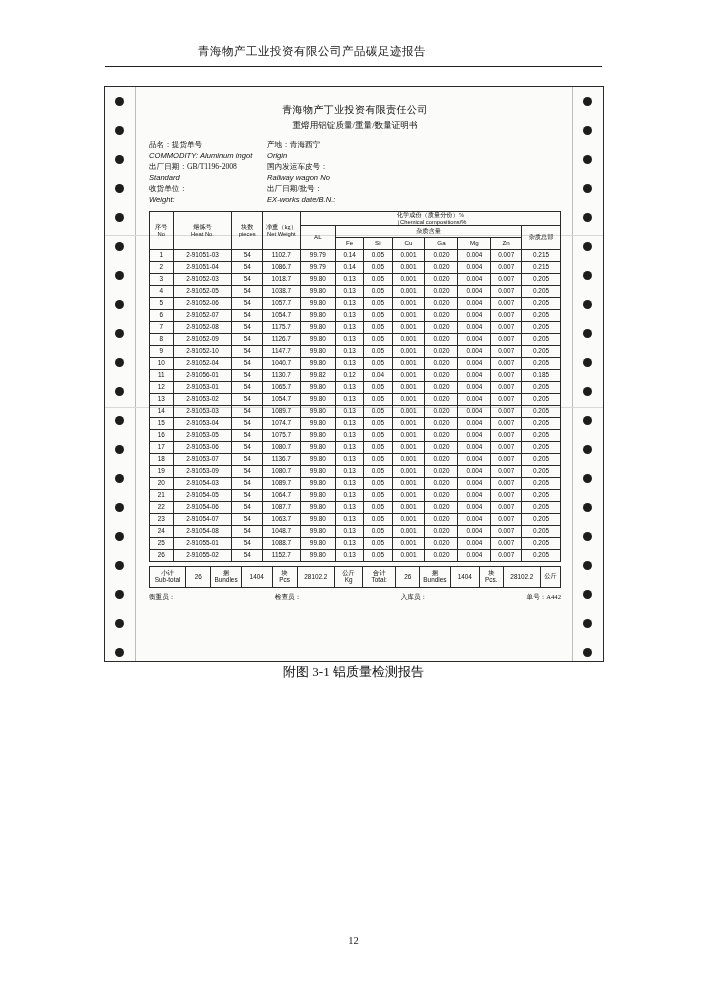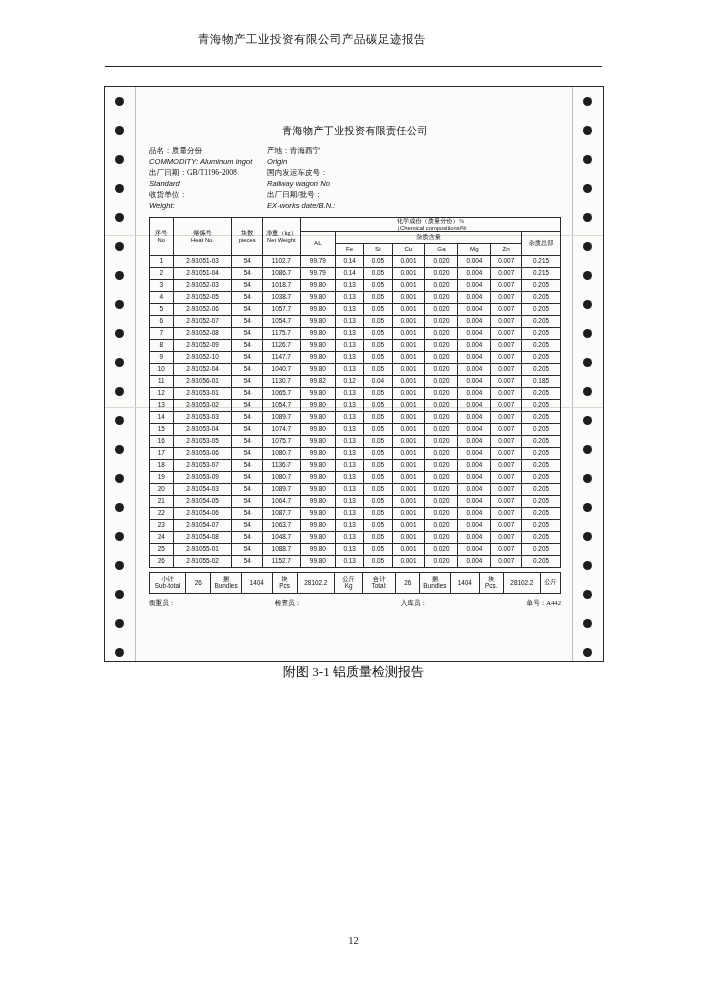--- a/index.html
+++ b/index.html
@@ -16,21 +16,21 @@
     overflow: hidden;
   }
   .page {
     position: absolute;
     inset: 0;
     background: #fff;
   }
   
   .doc-header {
     position: absolute;
-    top: 32px;
+    top: 44px;
     left: 0;
     width: 624px;
     text-align: center;
     font-family: "Liberation Serif", serif;
     font-size: 11.5px;
     color: #1a1a1a;
     letter-spacing: 0.5px;
   }
   .header-rule {
     position: absolute;
@@ -96,21 +96,20 @@
     top: 16px;
     left: 44px;
     width: 412px;
     color: #111;
   }
   .co-cn {
     text-align: center;
     font-family: "Liberation Serif", serif;
     font-size: 10px;
     letter-spacing: 0.4px;
-    margin-top: 21px;
   }
   .co-en {
     text-align: center;
     font-size: 9.2px;
     font-weight: bold;
     letter-spacing: 0.3px;
     margin-top: 2px;
   }
   .cert-cn {
     text-align: center;
@@ -267,24 +266,25 @@
           <div class="hole" style="top: 561px;"></div>
         </div>
       <div class="feed-line l"></div>
       <div class="feed-line r"></div>
       <div class="fold" style="top:148px"></div>
       <div class="fold" style="top:320px"></div>
 
       <div class="form">
 
         <div class="co-cn">青海物产丁业投资有限责任公司</div>
+        <div class="cert-cn">重熔用铝锭质量/重量/数量证明书</div>
 
         <div class="meta">
           <div class="col c1">
-            <div class="row cn"><span>品名：</span><span>质量分份</span></div>
+            <div class="row cn"><span>品名：</span><span>提货单号</span></div>
             <div class="row en">COMMODITY: Aluminum ingot</div>
             <div class="row cn"><span>出厂日期：</span><span>GB/T1196-2008</span></div>
             <div class="row en">Standard</div>
             <div class="row cn">收货单位：</div>
             <div class="row en">Weight:</div>
           </div>
           <div class="col c3">
             <div class="row cn"><span>产地：</span><span>青海西宁</span></div>
             <div class="row en">Origin</div>
             <div class="row cn">国内发运车皮号：</div>

